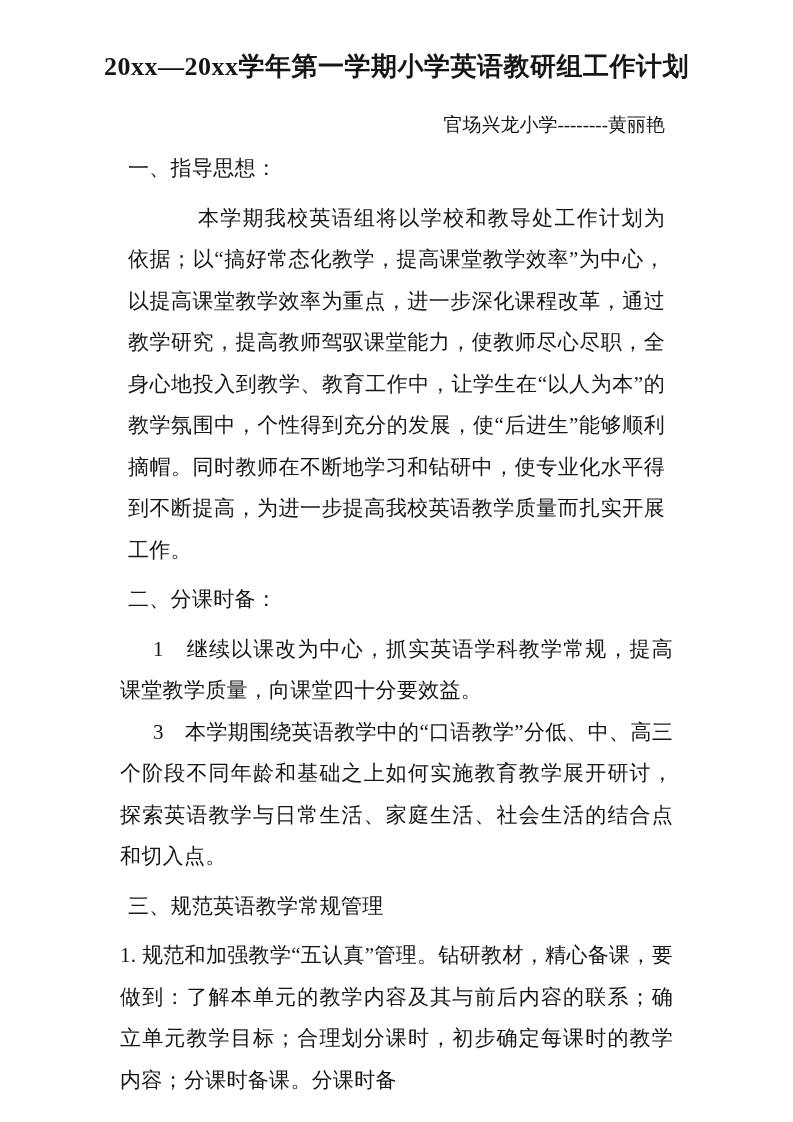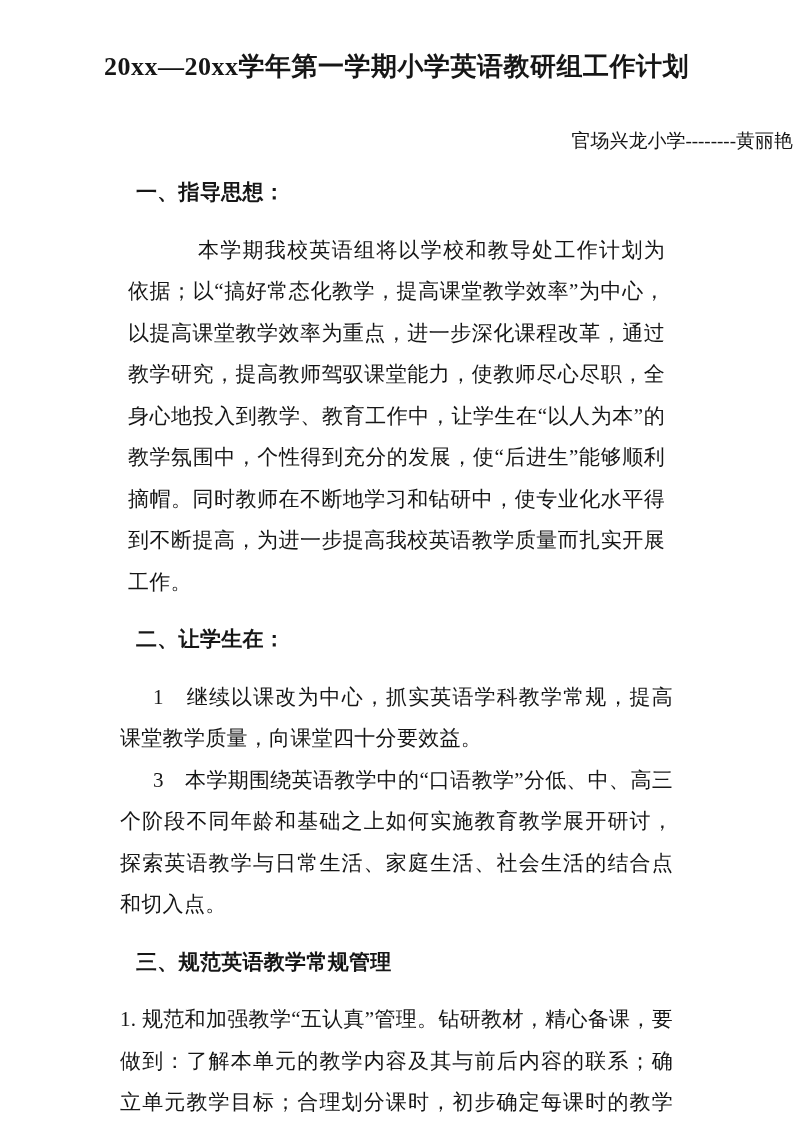--- a/index.html
+++ b/index.html
@@ -19,35 +19,36 @@
   }
   .doc-title {
     padding-top: 48px;
     text-align: center;
     font-size: 26px;
     font-weight: bold;
     line-height: 38px;
     letter-spacing: 0.5px;
   }
   .byline {
-    margin-top: 40px;
+    margin-top: 24px;
     text-align: right;
+    padding-right: 128px;
     font-size: 19px;
     line-height: 30px;
   }
   .doc-body {
     margin: 0 120px;
     font-size: 21px;
     line-height: 41.5px;
     letter-spacing: 0.3px;
     text-align: justify;
   }
   .section-heading {
-    font-weight: bold;
-    margin: 16px;
+    font-weight: normal;
+    margin: 8px;
   }
   .para-indent {
     text-indent: 70px;
     margin: 8px;
   }
   .item {
     text-indent: 33px;
     margin: 0;
   }
   .para-flat {
@@ -63,21 +64,21 @@
   <div class="doc-title">20xx—20xx学年第一学期小学英语教研组工作计划</div>
 
   <div class="byline">官场兴龙小学--------黄丽艳</div>
 
   <div class="doc-body">
 
     <p class="section-heading">一、指导思想：</p>
 
     <p class="para-indent">本学期我校英语组将以学校和教导处工作计划为依据；以“搞好常态化教学，提高课堂教学效率”为中心，以提高课堂教学效率为重点，进一步深化课程改革，通过教学研究，提高教师驾驭课堂能力，使教师尽心尽职，全身心地投入到教学、教育工作中，让学生在“以人为本”的教学氛围中，个性得到充分的发展，使“后进生”能够顺利摘帽。同时教师在不断地学习和钻研中，使专业化水平得到不断提高，为进一步提高我校英语教学质量而扎实开展工作。</p>
 
-    <p class="section-heading">二、让学生在：</p>
+    <p class="section-heading">二、分课时备：</p>
 
     <p class="item">1　继续以课改为中心，抓实英语学科教学常规，提高课堂教学质量，向课堂四十分要效益。</p>
 
 
     <p class="item">3　本学期围绕英语教学中的“口语教学”分低、中、高三个阶段不同年龄和基础之上如何实施教育教学展开研讨，探索英语教学与日常生活、家庭生活、社会生活的结合点和切入点。</p>
 
     <p class="section-heading">三、规范英语教学常规管理</p>
 
     <p class="para-flat">1. 规范和加强教学“五认真”管理。钻研教材，精心备课，要做到：了解本单元的教学内容及其与前后内容的联系；确立单元教学目标；合理划分课时，初步确定每课时的教学内容；分课时备课。分课时备</p>
 

